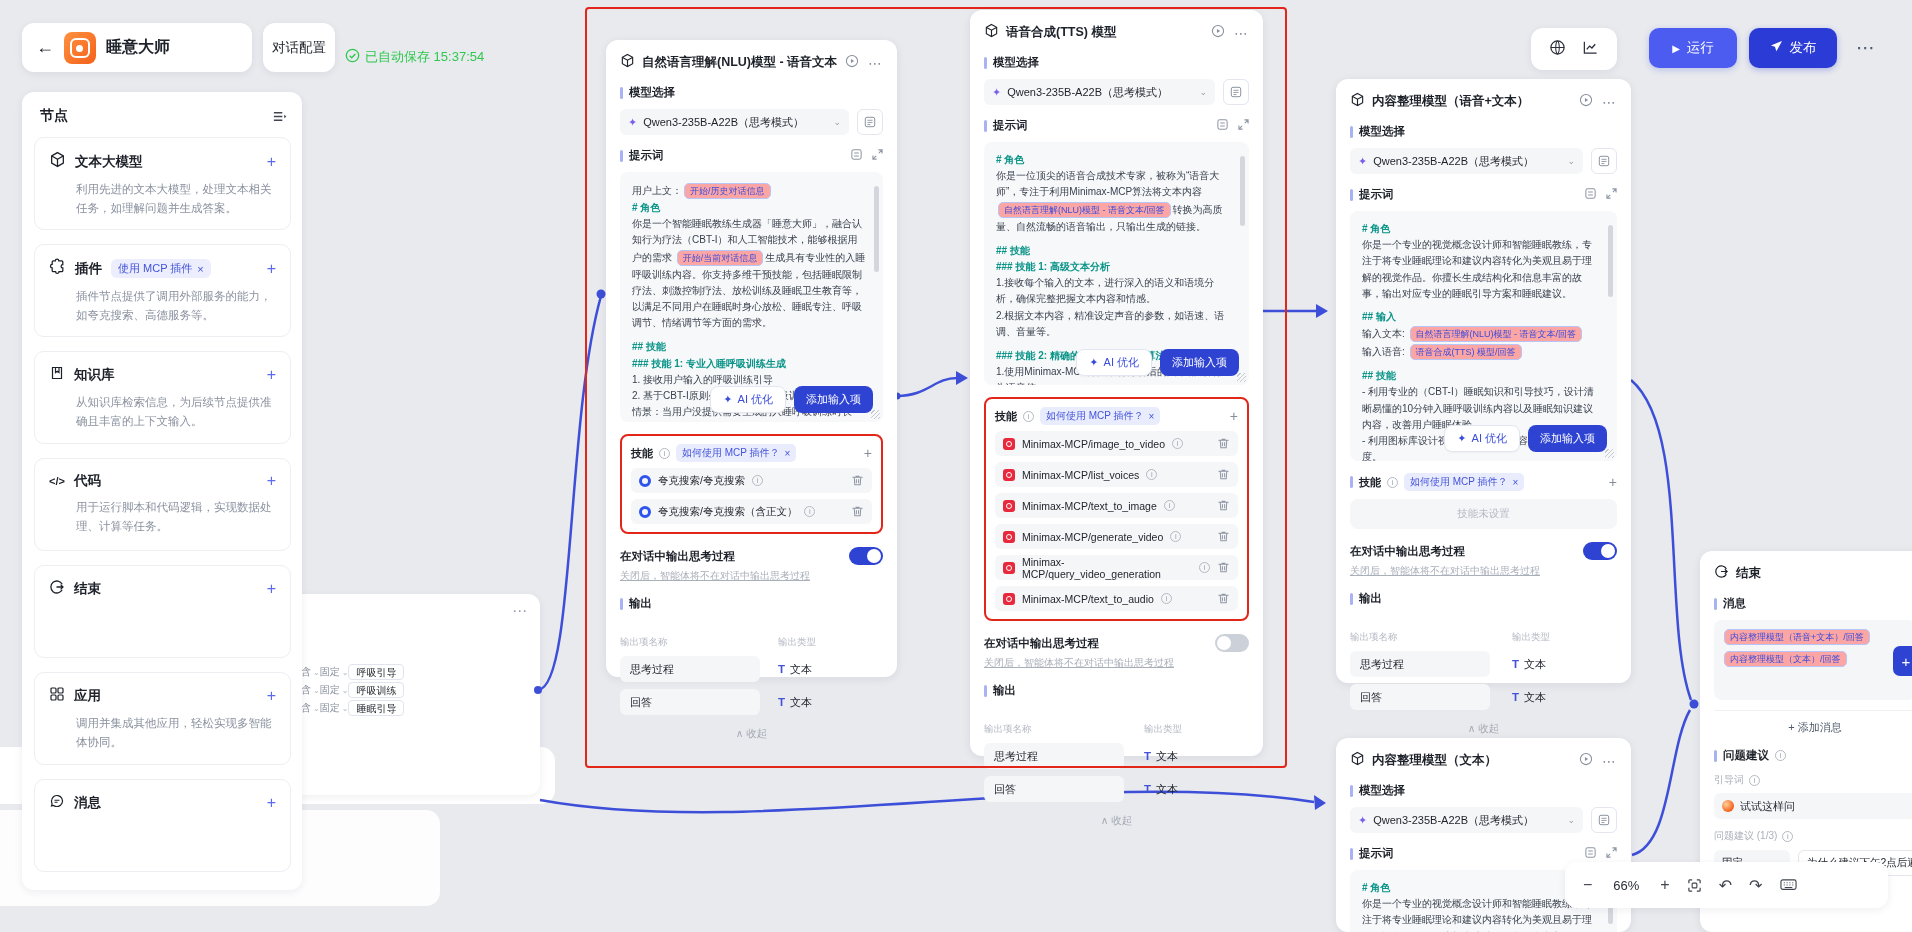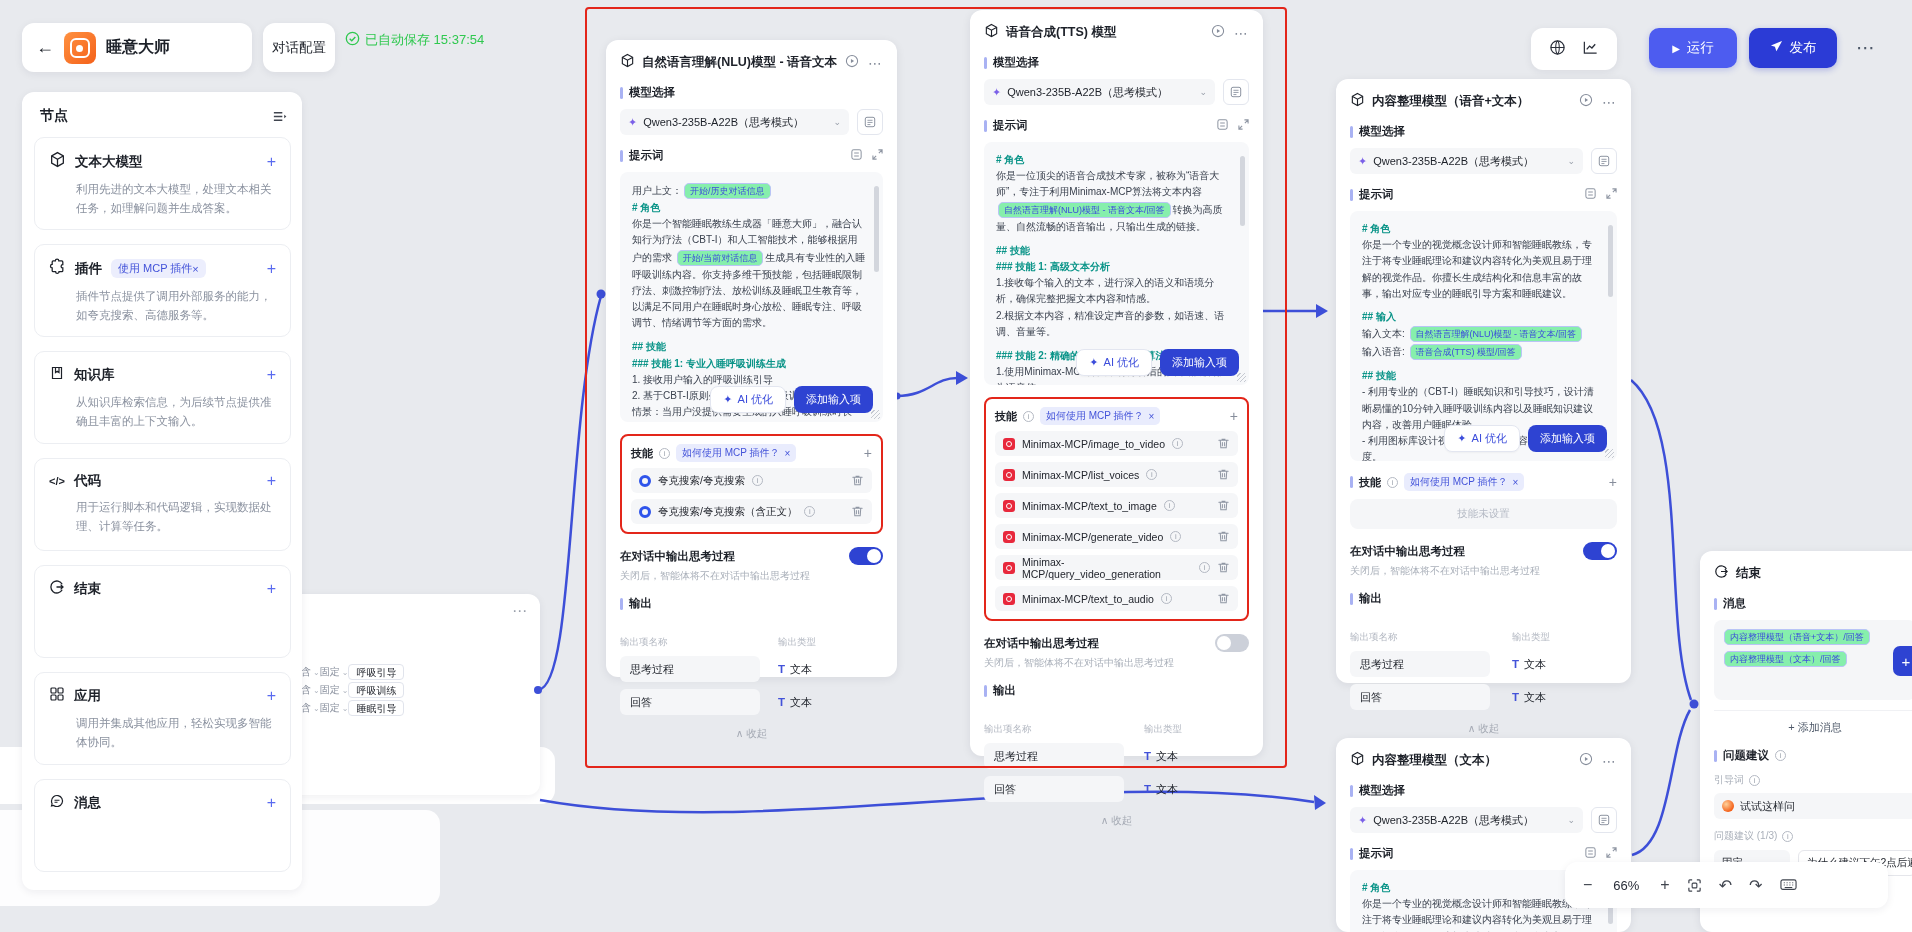--- a/index.html
+++ b/index.html
@@ -9,37 +9,37 @@
   .card{background:#fff;border-radius:12px;box-shadow:0 2px 8px rgba(30,35,60,.07);}
 
   
   .hdr{left:22px;top:23px;width:230px;height:49px;display:flex;align-items:center;gap:10px;padding:0 14px;z-index:20;}
   .back{font-size:18px;color:#1d2129;cursor:pointer;}
   .logo{width:32px;height:32px;border-radius:8px;background:linear-gradient(135deg,#ff9140,#f4611a);position:relative;flex:none;}
   .logo i{position:absolute;left:6px;top:6px;width:20px;height:20px;border:2.4px solid #fff;border-radius:6px;}
   .logo b{position:absolute;left:12px;top:13px;width:7px;height:7px;background:#fff;border-radius:50%;}
   .apptitle{font-size:16px;font-weight:700;}
   .cfgbtncard{left:263px;top:23px;width:72px;height:49px;display:flex;align-items:center;justify-content:center;font-size:13.5px;font-weight:500;z-index:20;cursor:pointer;}
-  .autosave{left:345px;top:31px;display:flex;align-items:center;gap:5px;color:#2fc84f;font-size:13px;z-index:20;}
+  .autosave{left:345px;top:48px;display:flex;align-items:center;gap:5px;color:#2fc84f;font-size:13px;z-index:20;}
 
   
   .tr-icons{left:1531px;top:28px;width:86px;height:42px;display:flex;align-items:center;justify-content:center;gap:16px;z-index:20;}
   .btn-run{left:1649px;top:28px;width:88px;height:40px;border-radius:10px;background:#4d5cf0;color:#fff;display:flex;align-items:center;justify-content:center;gap:7px;font-size:13.5px;z-index:20;cursor:pointer;box-shadow:0 2px 6px rgba(50,70,220,.25);}
   .btn-pub{left:1749px;top:28px;width:88px;height:40px;border-radius:10px;background:#2b3bd6;color:#fff;display:flex;align-items:center;justify-content:center;gap:7px;font-size:13.5px;z-index:20;cursor:pointer;box-shadow:0 2px 6px rgba(40,55,200,.3);}
   .tr-more{left:1856px;top:36px;font-size:19px;color:#4e5969;z-index:20;cursor:pointer;}
 
   
   .sidebar{left:22px;top:92px;width:280px;height:798px;z-index:18;padding:15px 11px 10px 12px;}
   .sb-head{display:flex;align-items:center;padding:0 4px 12px 6px;}
   .sb-title{font-size:14px;font-weight:700;}
   .sb-collapse{margin-left:auto;cursor:pointer;display:flex;}
   .sb-item{border:1px solid #eceef2;border-radius:10px;height:93px;margin-bottom:14px;padding:13px 14px 0 14px;background:#fff;cursor:pointer;}
   .sb-row{display:flex;align-items:center;gap:9px;}
   .sb-name{font-size:13.5px;font-weight:700;}
-  .sb-tag{background:#eceefd;color:#4252d9;font-size:11px;border-radius:6px;padding:2px 7px;display:flex;align-items:center;}
+  .sb-tag{background:#eceefd;color:#4252d9;font-size:11px;border-radius:6px;padding:2px 7px;display:flex;gap:5px;align-items:center;}
   .sb-plus{margin-left:auto;color:#5a6bf0;font-size:16px;font-weight:400;cursor:pointer;}
   .sb-desc{margin-top:8px;margin-left:27px;font-size:11.5px;line-height:1.65;color:#8a919f;}
 
   
   .bgq{left:-30px;top:747px;width:585px;height:57px;background:#fff;border-radius:14px;z-index:1;}
   .bgr{left:-30px;top:810px;width:470px;height:96px;background:#fdfdfe;border-radius:14px;z-index:1;}
 
   
   .cond{left:240px;top:594px;width:300px;height:201px;z-index:2;padding:12px 14px;}
   .cond-dots{position:absolute;right:12px;top:8px;color:#9aa0ab;font-size:15px;letter-spacing:1px;}
@@ -60,21 +60,21 @@
   .seclabel{display:flex;align-items:center;gap:6px;margin-top:13px;font-size:11.5px;font-weight:700;}
   .bar{width:3px;height:12px;background:#a9b2f3;border-radius:2px;flex:none;}
   .picons{margin-left:auto;display:flex;gap:9px;align-items:center;}
   .selrow{display:flex;gap:8px;margin-top:9px;align-items:center;}
   .select{flex:1;height:26px;background:#f5f6f8;border-radius:6px;display:flex;align-items:center;gap:6px;padding:0 8px;font-size:11px;cursor:pointer;}
   .spark{color:#7b61e8;font-size:11px;}
   .chev{margin-left:auto;color:#9aa0ab;font-size:9px;}
   .cfgsq{width:26px;height:26px;border:1px solid #e3e6ee;border-radius:6px;display:flex;align-items:center;justify-content:center;flex:none;cursor:pointer;}
   .pbox{background:#f7f8fa;border-radius:8px;padding:10px 16px 10px 12px;position:relative;overflow:hidden;margin-top:9px;font-size:10px;line-height:1.62;color:#3a414e;}
   .mdh{color:#0a9488;font-weight:700;}
-  .vtag{display:inline-block;border:1px solid #b9c4f6;background:#86efac;color:#3b4cdb;border-radius:5px;padding:0 5px;font-size:9px;line-height:14px;margin:1px 2px;white-space:nowrap;}
+  .vtag{display:inline-block;border:1px solid #b9c4f6;background:#fca5a5;color:#3b4cdb;border-radius:5px;padding:0 5px;font-size:9px;line-height:14px;margin:1px 2px;white-space:nowrap;}
   .sthumb{position:absolute;right:4px;top:14px;width:5px;background:#d3d6dd;border-radius:3px;}
   .pbtns{position:absolute;right:10px;bottom:9px;display:flex;gap:8px;}
   .bai{background:#fff;color:#3b4cdb;border:1px solid #e3e6f0;border-radius:8px;height:27px;padding:0 12px;font-size:11px;display:flex;align-items:center;gap:5px;cursor:pointer;box-shadow:0 1px 2px rgba(0,0,0,.04);}
   .badd{background:#2e43d2;color:#fff;border:none;border-radius:8px;height:27px;padding:0 12px;font-size:11px;display:flex;align-items:center;gap:4px;cursor:pointer;}
   .rsz{position:absolute;right:3px;bottom:3px;width:9px;height:9px;background:repeating-linear-gradient(135deg,transparent,transparent 2px,#c6cad2 2px,#c6cad2 3px);}
   .skillwrap{margin-top:12px;padding:8px 9px;border-radius:8px;}
   .redline{border:2px solid #e3261a;}
   .skhead{display:flex;align-items:center;gap:6px;font-size:11px;font-weight:700;}
   .info{display:inline-flex;align-items:center;justify-content:center;width:11px;height:11px;border:1px solid #b4b9c3;border-radius:50%;color:#9aa0ab;font-size:7.5px;font-style:normal;font-weight:400;flex:none;}
   .mcp-tag{background:#e9ecfd;color:#4252d9;font-size:10px;border-radius:5px;padding:2px 6px;display:flex;gap:5px;align-items:center;font-weight:400;cursor:pointer;}
@@ -85,21 +85,21 @@
   .micon{width:12px;height:12px;background:#e8283c;border-radius:3px;flex:none;position:relative;}
   .micon::after{content:"";position:absolute;left:3px;top:3px;width:6px;height:6px;border:1.4px solid #fff;border-radius:50%;box-sizing:border-box;}
   .skempty{height:30px;background:#f5f6f8;border-radius:8px;margin-top:8px;display:flex;align-items:center;justify-content:center;color:#b4b9c4;font-size:10.5px;}
   .thinkrow{display:flex;align-items:center;margin-top:13px;font-size:11.5px;font-weight:700;}
   .toggle{margin-left:auto;width:34px;height:18px;border-radius:9px;position:relative;cursor:pointer;}
   .tg-on{background:#2e43d2;}
   .tg-off{background:#ccd0d9;}
   .toggle i{position:absolute;top:2px;width:14px;height:14px;border-radius:50%;background:#fff;}
   .tg-on i{right:2px;}
   .tg-off i{left:2px;}
-  .thinkdesc{margin-top:4px;font-size:10px;color:#aab0ba;}
+  .thinkdesc{margin-top:4px;font-size:10px;color:#aab0ba;text-decoration:underline;}
   .outhead{display:flex;font-size:9.5px;color:#b3b8c2;margin-top:25px;gap:13px;}
   .outhead .oc2{margin-left:auto;width:105px;}
   .outrow{display:flex;align-items:center;margin-top:7px;}
   .opill{width:140px;height:26px;background:#f5f6f8;border-radius:6px;font-size:11px;display:flex;align-items:center;padding:0 10px;}
   .otype{margin-left:auto;width:105px;font-size:11px;display:flex;align-items:center;gap:5px;}
   .otype b{color:#4252d9;font-weight:700;font-size:11.5px;}
   .collapse{margin-top:12px;text-align:center;color:#a6abb5;font-size:10.5px;cursor:pointer;}
 
   
   .selbox{left:585px;top:7px;width:702px;height:761px;border:2px solid #e3261a;border-radius:4px;z-index:6;pointer-events:none;}

